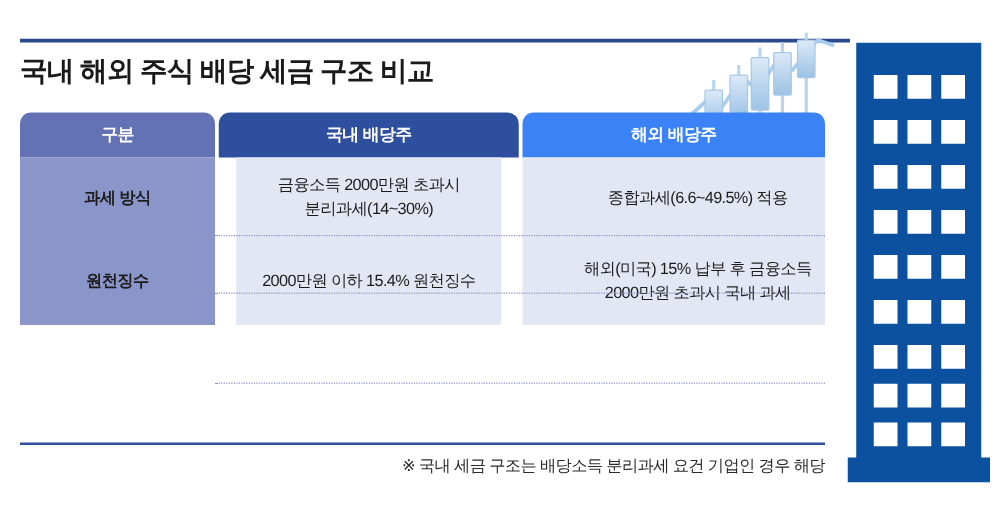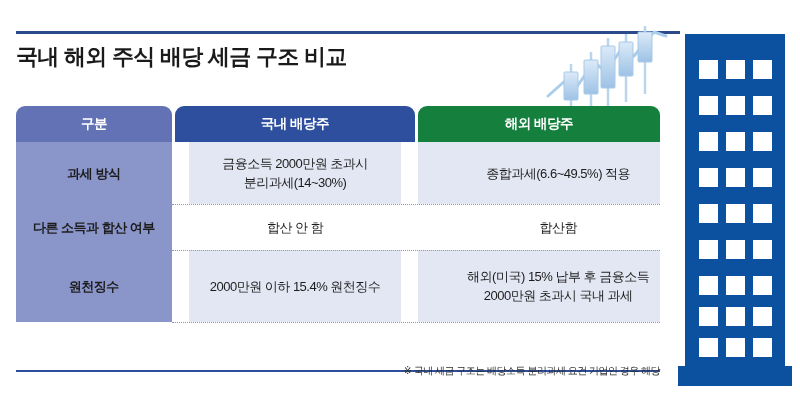--- a/index.html
+++ b/index.html
@@ -47,21 +47,20 @@
     white-space: nowrap;
   }
 
   
   .table {
     position: absolute;
     left: 16px;
     top: 90px;
     width: 644px;
     height: 265px;
-    margin-top: 16px;
   }
 
   .thead {
     display: flex;
     height: 36px;
     gap: 3px;
   }
   .th {
     height: 36px;
     border-radius: 9px 9px 0 0;
@@ -69,21 +68,21 @@
     align-items: center;
     justify-content: center;
     color: #ffffff;
     font-size: 13.5px;
     font-weight: bold;
     letter-spacing: -0.5px;
     box-sizing: border-box;
   }
   .th-c1 { width: 156px; background: #6272b5; }
   .th-c2 { width: 240px; background: #2d4f9e; }
-  .th-c3 { width: 242px; background: #15803d; }
+  .th-c3 { width: 242px; background: #3b82f6; }
 
   .tbody {
     position: relative;
     height: 226px;
   }
 
   .trow {
     display: flex;
     gap: 17px;
     position: relative;
@@ -138,21 +137,21 @@
     width: 644px;
     height: 2px;
     background: #2d4f9e;
   }
 
   
   .footnote {
     position: absolute;
     right: 140px;
     top: 364px;
-    font-size: 10px;
+    font-size: 13px;
     color: #2b2b2b;
     letter-spacing: -0.5px;
     white-space: nowrap;
   }
 
   
   .building {
     position: absolute;
     left: 678px;
     top: 34px;
@@ -214,25 +213,20 @@
     </div>
 
     <div class="tbody">
 
       <div class="trow r1 row-tint">
         <div class="cell cell-c1">과세 방식</div>
         <div class="cell cell-c2">금융소득 2000만원 초과시<br>분리과세(14~30%)</div>
         <div class="cell cell-c3">종합과세(6.6~49.5%) 적용</div>
       </div>
 
-      <div class="trow r2 row-plain">
-        <div class="cell cell-c1">다른 소득과 합산 여부</div>
-        <div class="cell cell-c2">합산 안 함</div>
-        <div class="cell cell-c3">합산함</div>
-      </div>
 
       <div class="trow r3 row-tint">
         <div class="cell cell-c1">원천징수</div>
         <div class="cell cell-c2">2000만원 이하 15.4% 원천징수</div>
         <div class="cell cell-c3">해외(미국) 15% 납부 후 금융소득<br>2000만원 초과시 국내 과세</div>
       </div>
 
 
       <div class="dashsep s1"></div>
       <div class="dashsep s2"></div>

